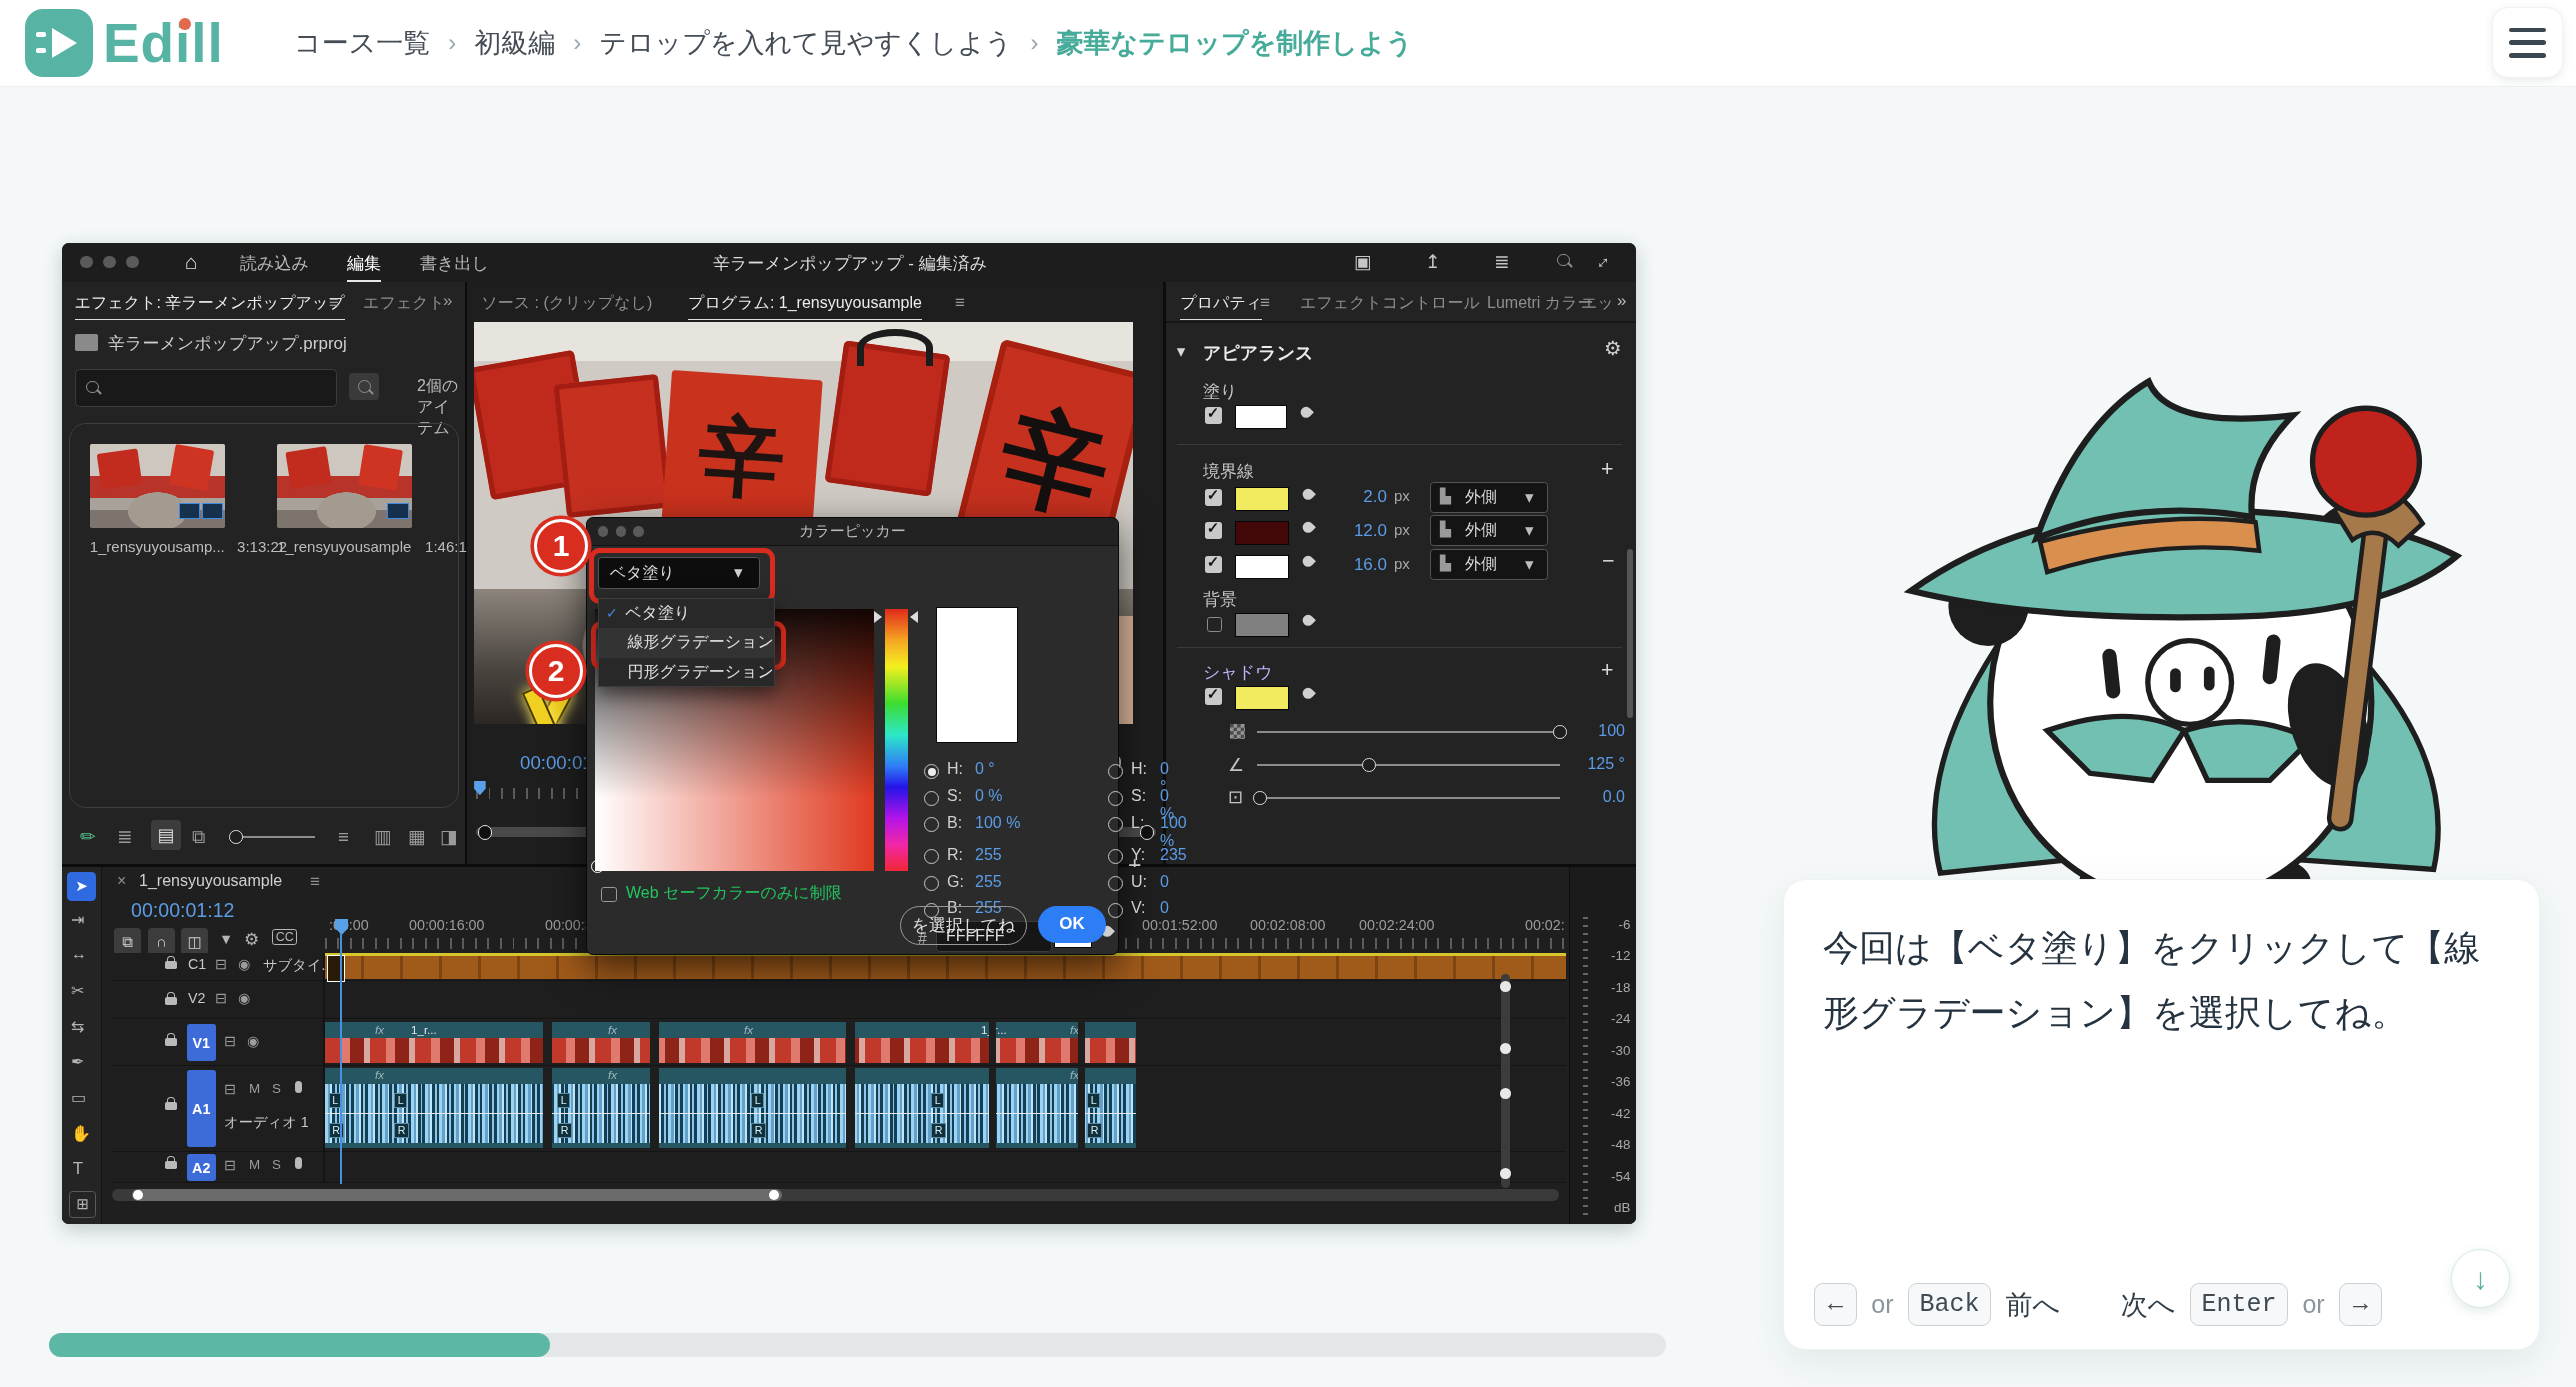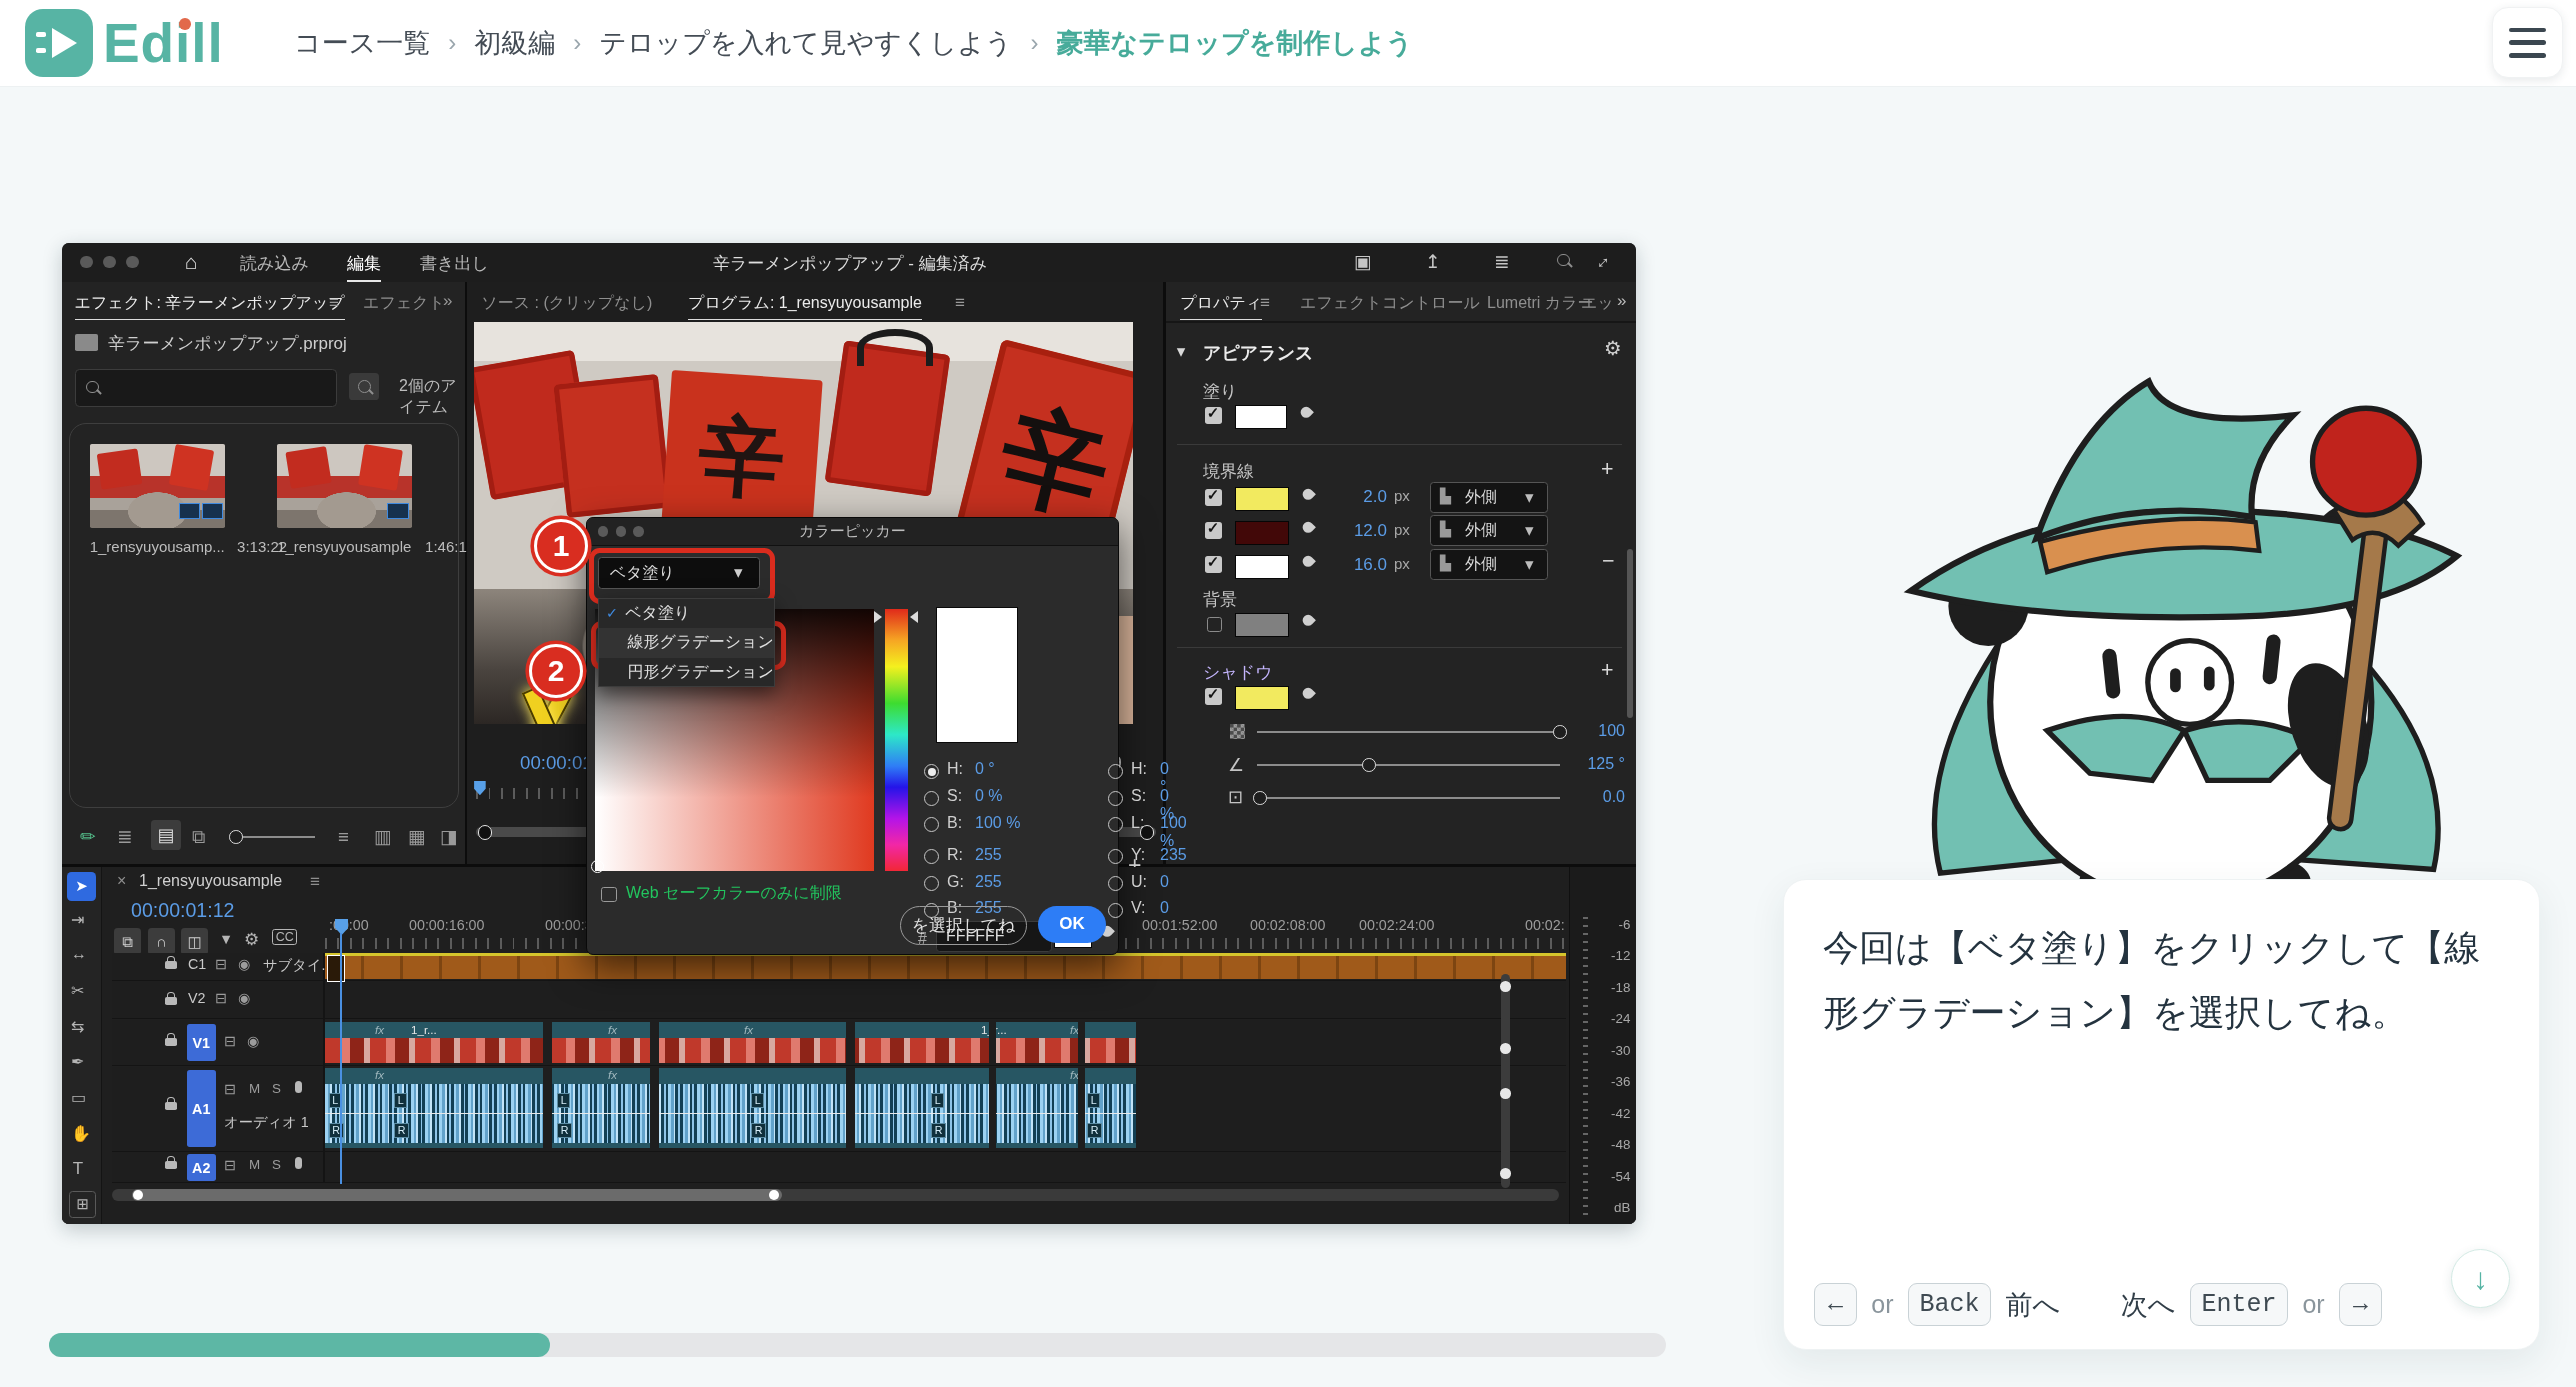--- a/index.html
+++ b/index.html
@@ -123,21 +123,21 @@
 
       <div class="abs" style="left:12.5px;top:52px;width:23px;height:17px;background:#8a8a8a;border-radius:1.8px"></div>
       <span class="abs" style="left:46px;top:50px;color:#cfcfcf">辛ラーメンポップアップ.prproj</span>
 
       <div class="abs" style="left:12.5px;top:87px;width:260px;height:36px;background:#191919;border:0.9px solid #3c3c3c;border-radius:4.5px">
         <span class="mag" style="left:10.7px;top:10.7px"></span>
       </div>
       <div class="abs" style="left:287px;top:91px;width:30px;height:27px;background:#3a3a3a;border-radius:3.6px">
         <span class="mag" style="left:9px;top:7.1px"></span>
       </div>
-      <span class="abs" style="left:337px;top:94px;color:#bdbdbd;font-size:16px">2個のアイテム</span>
+      <span class="abs" style="left:355px;top:94px;color:#bdbdbd;font-size:16px">2個のアイテム</span>
 
       <div class="abs" style="left:7.1px;top:141px;width:388px;height:383px;border:0.9px solid #3e3e3e;border-radius:17px">
 
         <div class="abs" style="left:19.6px;top:19.6px;width:135px;height:84px;background:linear-gradient(180deg,#cdc7c0 0 38%,#b8332a 38% 64%,#a9a29a 64% 78%,#7d756d 78% 100%);border-radius:1.8px;overflow:hidden">
           <div class="abs" style="left:9px;top:7.1px;width:41px;height:36px;background:#c22c1f;transform:rotate(-8deg);border-radius:2.7px"></div>
           <div class="abs" style="left:82px;top:3.6px;width:39px;height:41px;background:#cf3322;transform:rotate(10deg);border-radius:2.7px"></div>
           <div class="abs" style="left:30px;top:43px;width:75px;height:41px;background:radial-gradient(ellipse at 50% 60%,#a39a90 0 55%,transparent 56%)"></div>
           <div class="abs" style="left:89px;top:59px;width:19.6px;height:14.3px;border:1.8px solid #3f8ae0;background:#16314e"></div>
           <div class="abs" style="left:112px;top:59px;width:19.6px;height:14.3px;border:1.8px solid #3f8ae0;background:#16314e"></div>
         </div>

